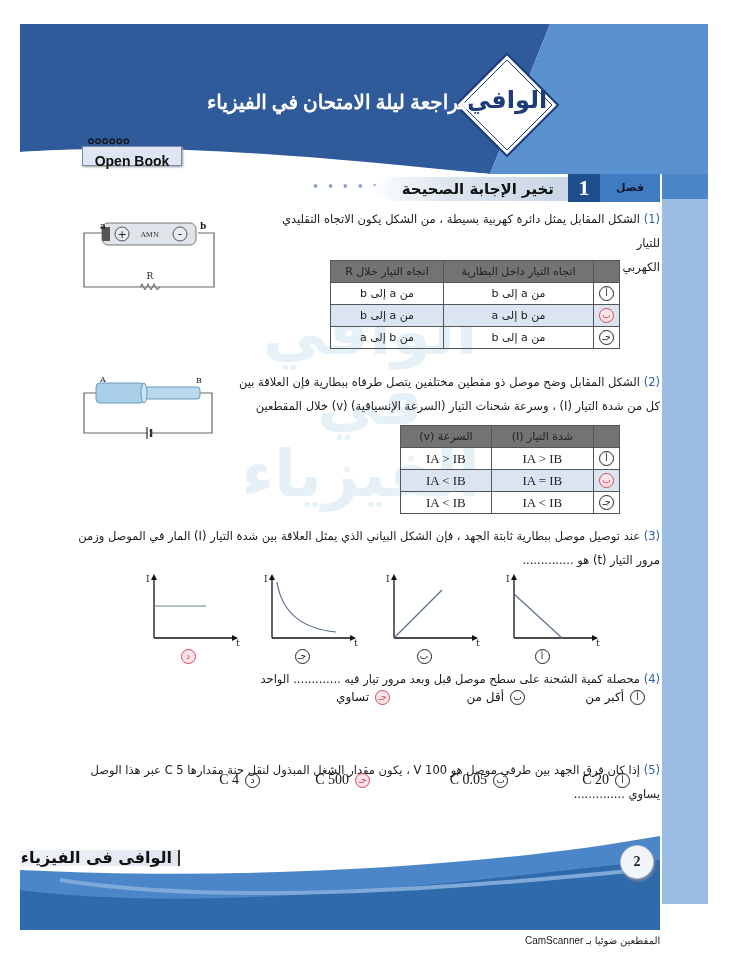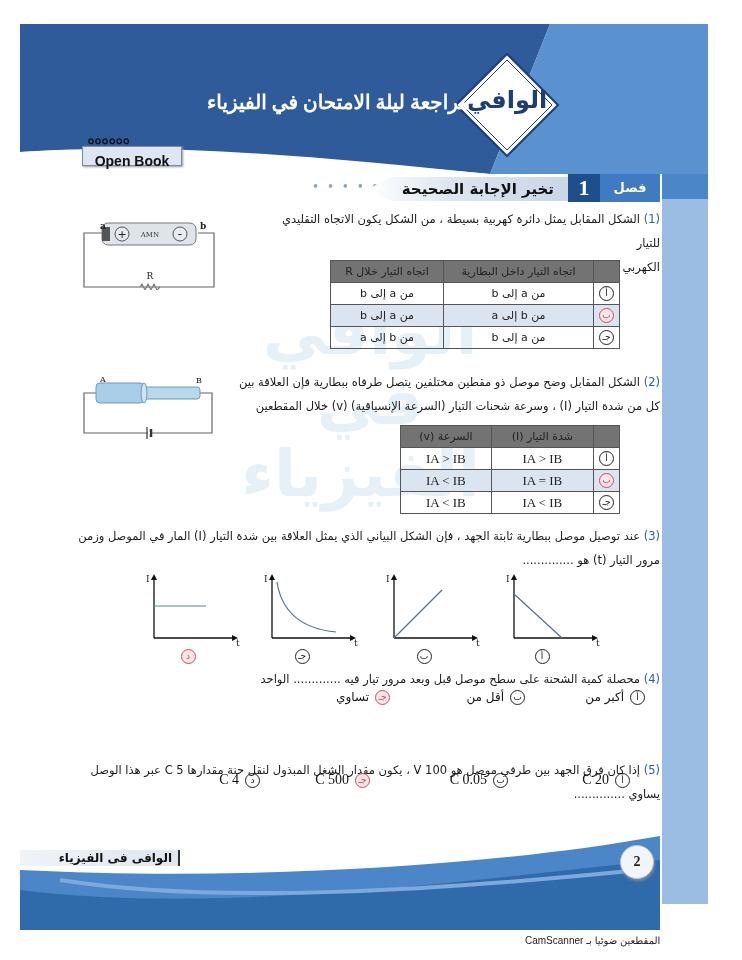--- a/index.html
+++ b/index.html
@@ -15,21 +15,21 @@
 
   .openbook { position: absolute; left: 82px; top: 146px; width: 100px; height: 20px; background: #dfe6f3; border: 1px solid #7c8aa6; box-shadow: 1px 1px 2px #999; font-family: "Liberation Sans", sans-serif; font-weight: bold; font-size: 14px; color: #111; text-align: center; line-height: 28px; }
   .spiral { position: absolute; left: 88px; top: 132px; width: 90px; height: 16px; font-family: "DejaVu Sans Mono", monospace; font-size: 13px; letter-spacing: 1px; color: #111; font-weight: bold; }
 
   
   .right-strip { position: absolute; left: 662px; top: 24px; width: 46px; height: 880px; background: #9bbce3; }
   .right-strip-top { position: absolute; left: 662px; top: 24px; width: 46px; height: 175px; background: #4a86c8; }
 
   
   .chapter { position: absolute; left: 310px; top: 174px; width: 350px; height: 28px; }
-  .chapter-label { position: absolute; right: 0; top: 0; width: 60px; height: 28px; background: #3f7bc1; color: #fef9c3; font-family: "DejaVu Sans", sans-serif; font-weight: bold; font-size: 13px; text-align: center; line-height: 28px; }
+  .chapter-label { position: absolute; right: 0; top: 0; width: 60px; height: 28px; background: #3f7bc1; color: #0f172a; font-family: "DejaVu Sans", sans-serif; font-weight: bold; font-size: 11px; text-align: center; line-height: 28px; }
   .chapter-num { position: absolute; right: 60px; top: 0; width: 32px; height: 28px; background: #1e4e8c; color: #fff; font-family: "Liberation Serif", serif; font-weight: bold; font-size: 22px; text-align: center; line-height: 28px; }
   .chapter-title { position: absolute; right: 92px; top: 3px; width: 200px; height: 24px; background: linear-gradient(90deg, #ffffff 0%, #dde6f0 40%, #c9d6e6 100%); clip-path: polygon(12% 0, 100% 0, 100% 100%, 12% 100%, 0 50%); font-family: "DejaVu Sans", sans-serif; font-weight: bold; font-size: 15px; color: #111; text-align: right; padding-right: 14px; line-height: 24px; direction: rtl; }
   .chapter-dots { position: absolute; left: 2px; top: 6px; font-size: 12px; color: #8aa3c3; letter-spacing: 2px; }
 
   
   .watermark { position: absolute; left: 260px; top: 300px; width: 220px; text-align: center; font-family: "DejaVu Sans", sans-serif; font-weight: bold; color: #4a8fc9; opacity: 0.13; direction: rtl; line-height: 1; }
   .wm1 { font-size: 64px; }
   .wm2 { font-size: 64px; margin-top: 6px; }
   .wm3 { font-size: 64px; margin-top: 8px; }
 
@@ -57,21 +57,21 @@
   .graph-label { position: absolute; top: 74px; width: 100px; text-align: center; }
 
   
   .opts { position: absolute; direction: rtl; font-family: "DejaVu Sans", sans-serif; font-size: 12px; color: #111; }
   .opts .o { position: absolute; white-space: nowrap; }
   .opts .o span.txt { margin-right: 6px; }
   .optsl .o span.txt { font-family: "Liberation Serif", serif; font-size: 14px; }
 
   
   .footer { position: absolute; left: 20px; top: 830px; width: 688px; height: 100px; }
-  .footer-tag { position: absolute; left: 20px; top: 850px; width: 160px; height: 16px; background: linear-gradient(90deg,#f0f3f8,#dfe6f0); border-right: 2px solid #333; font-family: "DejaVu Sans", sans-serif; font-weight: bold; font-size: 12px; text-align: right; padding-right: 6px; line-height: 16px; direction: rtl; color: #111; }
+  .footer-tag { position: absolute; left: 20px; top: 850px; width: 160px; height: 16px; background: linear-gradient(90deg,#f0f3f8,#dfe6f0); border-right: 2px solid #333; font-family: "DejaVu Sans", sans-serif; font-weight: bold; font-size: 16px; text-align: right; padding-right: 6px; line-height: 16px; direction: rtl; color: #111; }
   .page-num { position: absolute; left: 620px; top: 845px; width: 34px; height: 34px; border-radius: 50%; background: #f1f4f8; border: 1px solid #b8c4d4; box-shadow: 1px 2px 3px #7a8aa0; font-family: "Liberation Serif", serif; font-weight: bold; font-size: 14px; text-align: center; line-height: 32px; }
   .scanner { position: absolute; left: 525px; top: 935px; font-family: "Liberation Sans", sans-serif; font-size: 10px; color: #222; direction: rtl; }
 </style>
 </head>
 <body>
 
 <div class="right-strip"></div>
 <div class="right-strip-top"></div>
 
 <div class="header">

